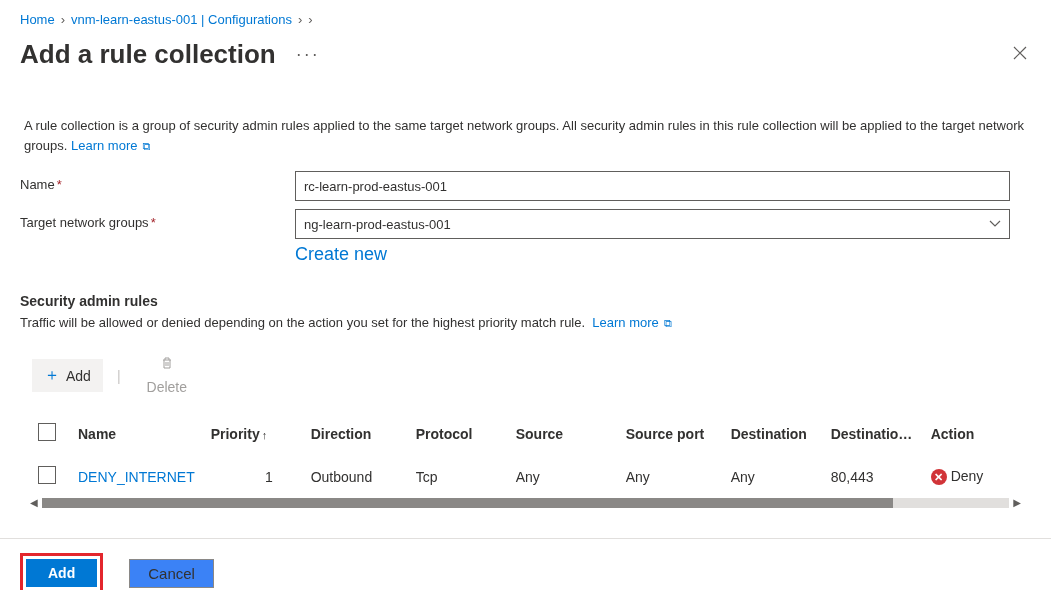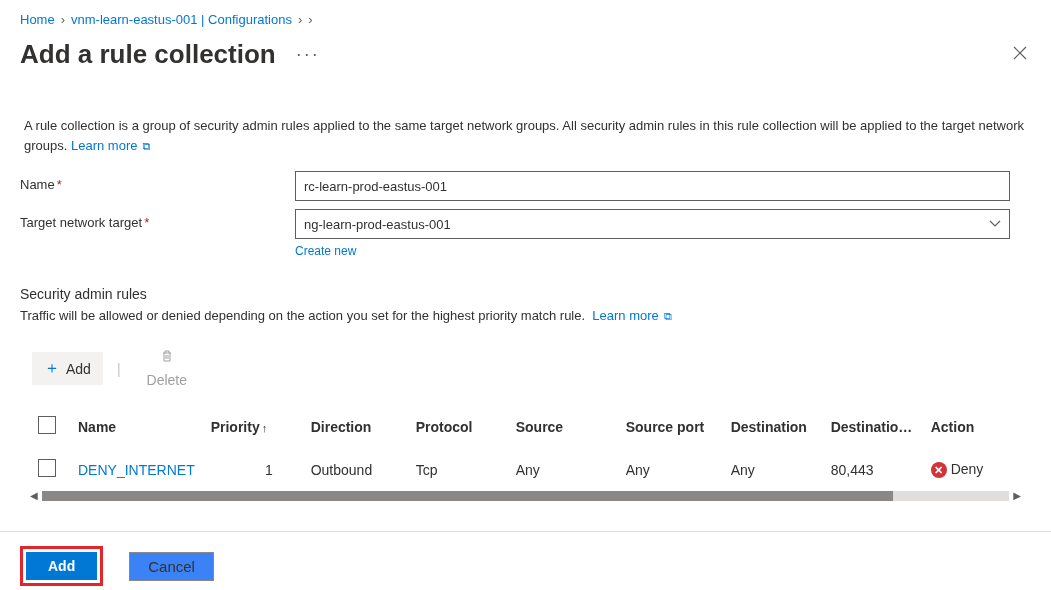--- a/index.html
+++ b/index.html
@@ -80,28 +80,28 @@
       display: flex;
       align-items: center;
       padding: 0 8px;
       cursor: pointer;
       justify-content: space-between;
     }
     .chevron { color: #605e5c; font-size: 12px; }
     .create-new {
       margin-top: 5px;
       color: #0078d4;
-      font-size: 12px;
+      font-size: 18px;
       cursor: pointer;
     }
     
     .section-heading {
       padding: 24px 20px 6px;
       font-size: 14px;
-      font-weight: 400;
+      font-weight: 700;
       color: #323130;
     }
     .section-sub {
       padding: 0 20px 14px;
       font-size: 13px;
       color: #323130;
     }
     .section-sub a { color: #0078d4; text-decoration: none; }
     
     .toolbar {
@@ -260,21 +260,21 @@
   <div class="form-label">
     <span>Name</span><span class="req">*</span>
   </div>
   <div class="form-control">
     <input type="text" class="text-input" value="rc-learn-prod-eastus-001" style="">
   </div>
 </div>
 
 <div class="form-row">
   <div class="form-label">
-    <span>Target network target</span><span class="req">*</span>
+    <span>Target network groups</span><span class="req">*</span>
   </div>
   <div class="form-control">
     <div class="select-wrap">
       <span>ng-learn-prod-eastus-001</span>
       <span class="chevron">
         <svg width="12" height="8" viewBox="0 0 12 8">
             <path d="M1 1 L6 6 L11 1" stroke="#605e5c" stroke-width="1.2" fill="none"></path>
           </svg>
       </span>
     </div>

